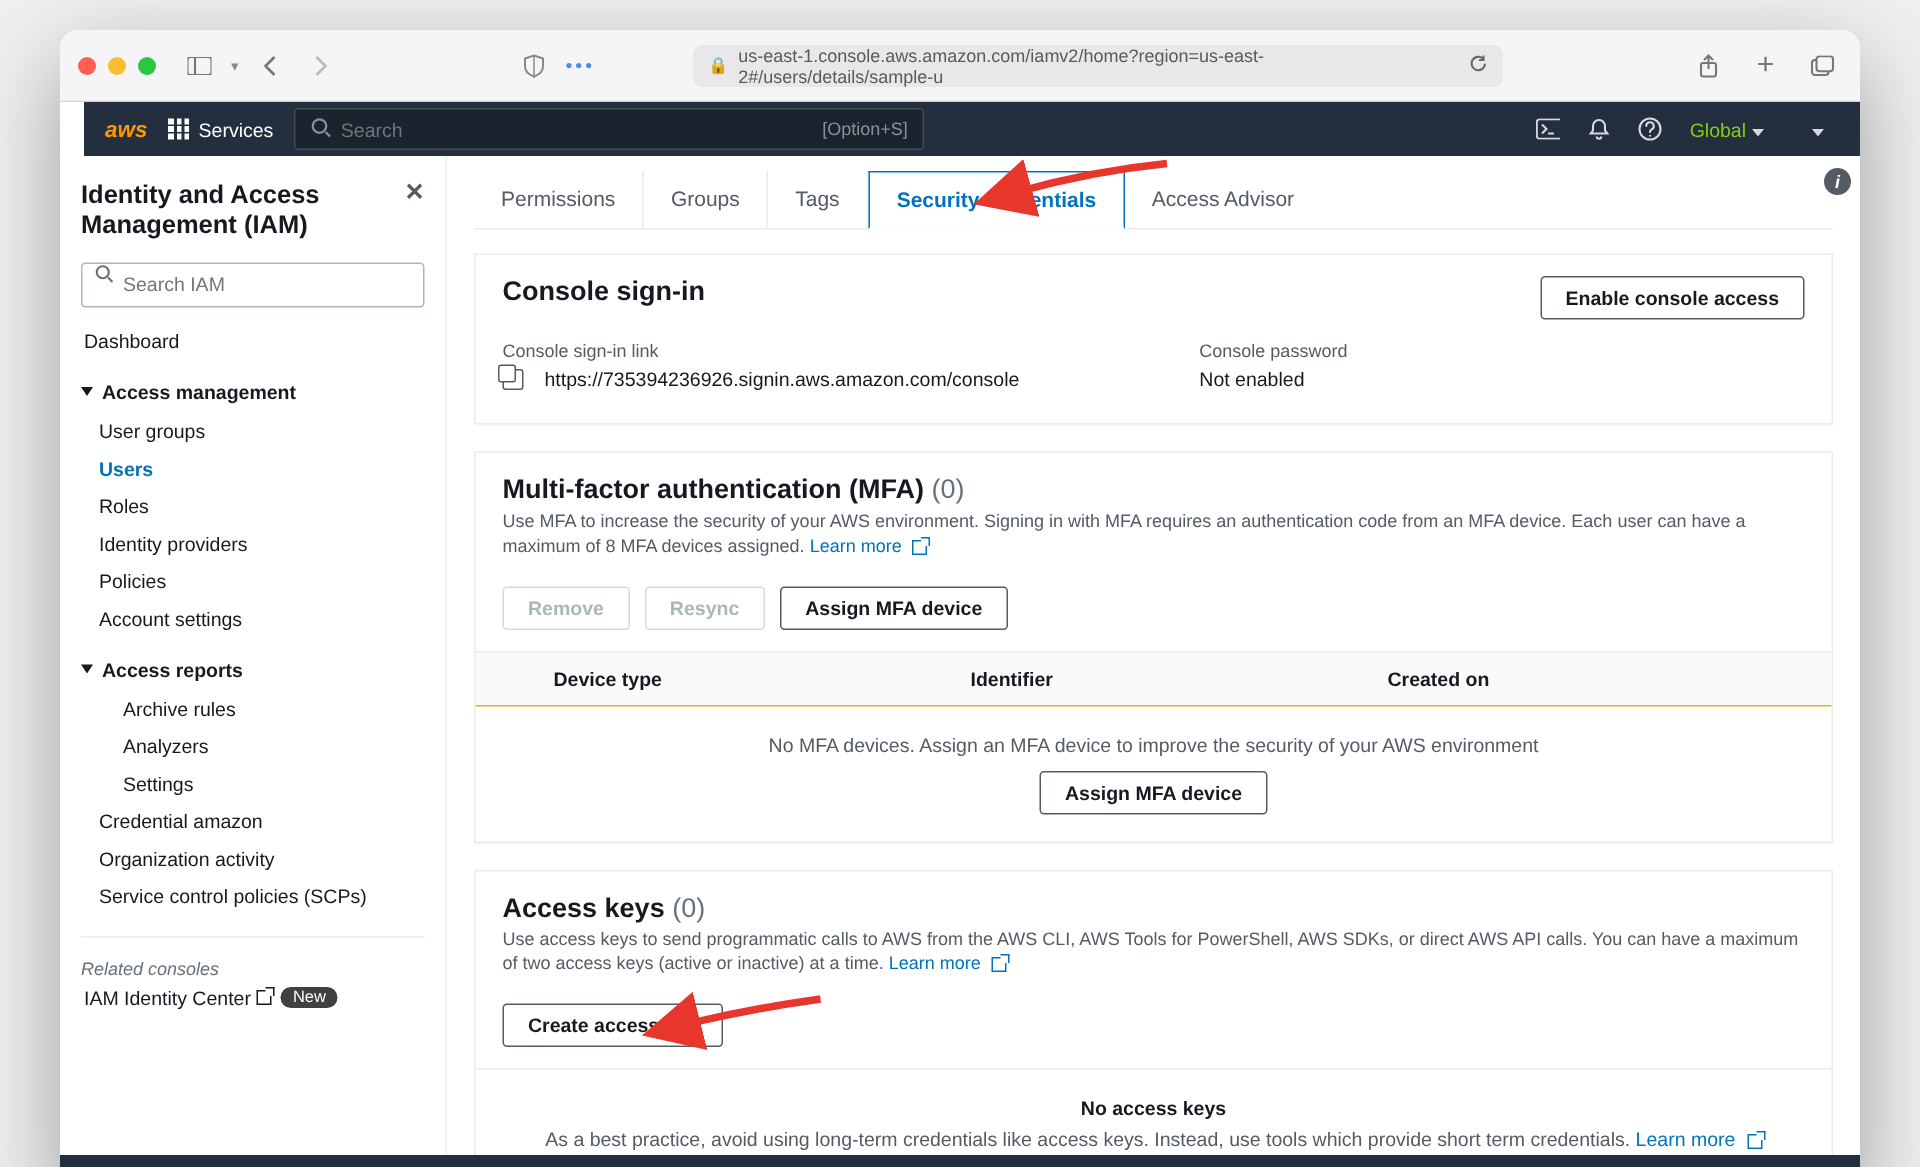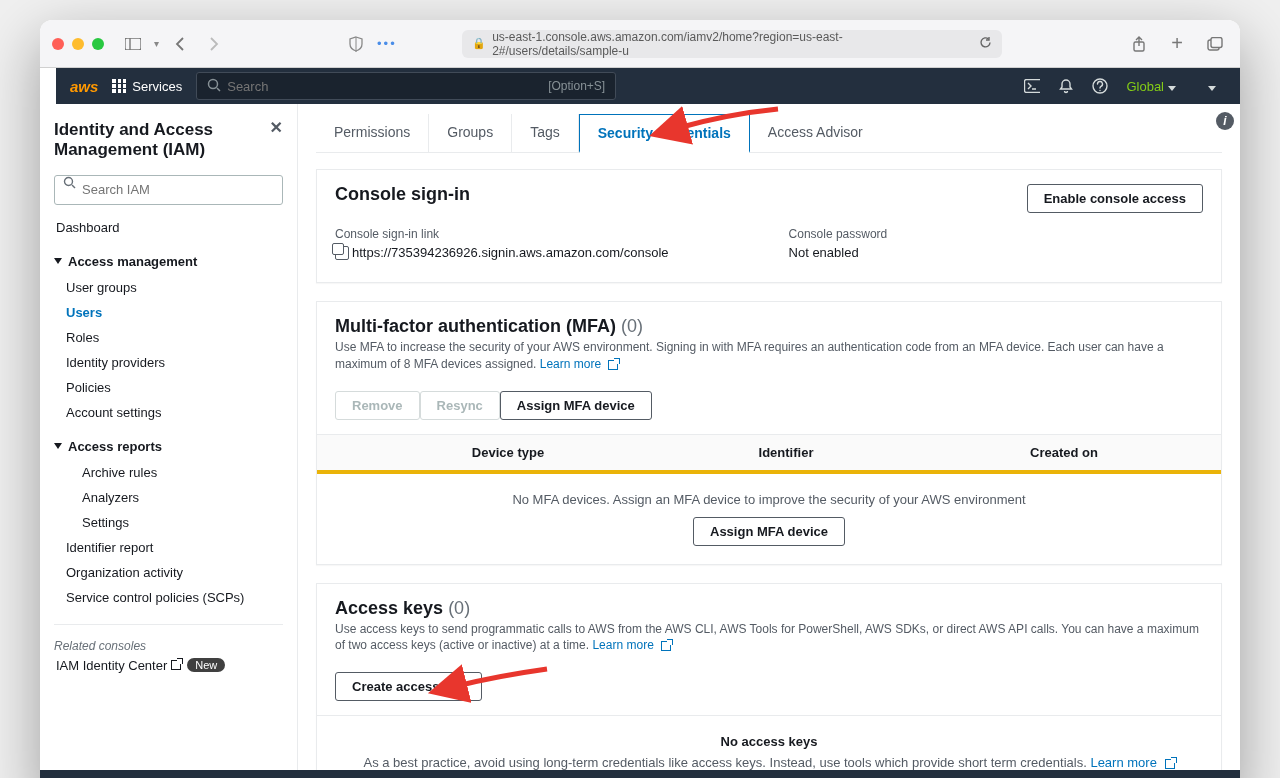--- a/index.html
+++ b/index.html
@@ -57,29 +57,29 @@
   .panel { border:1px solid #e9ebed; border-radius:0; margin-bottom:18px; background:#fff; box-shadow:0 1px 1px rgba(0,0,0,0.03);}
   .panel-header{ display:flex; align-items:flex-start; justify-content:space-between; padding:14px 18px 8px 18px;}
   .panel-title{ font-size:18px; font-weight:700;}
   .panel-title .count{ color:#687078; font-weight:400;}
   .panel-desc{ font-size:12px; color:#545b64; padding:0 18px 10px 18px; line-height:1.4;}
   .panel-desc a{color:#0073bb;}
   .panel-body{ padding:0 18px 16px 18px;}
   
   .kv-row{ display:flex; gap:120px; padding:6px 0;}
   .kv-label{ font-size:12px; color:#545b64; margin-bottom:4px;}
-  .kv-value{ font-size:13px; display:flex; align-items:center; gap:3px;}
+  .kv-value{ font-size:13px; display:flex; align-items:center; gap:14px;}
   .copy-icon{width:14px;height:14px;border:1.5px solid #545b64; border-radius:2px; position:relative; display:inline-block;}
   .copy-icon::before{content:"";position:absolute;width:10px;height:10px;border:1.5px solid #545b64;border-radius:2px;top:-4px;left:-4px;background:#fff;}
   
   .btn { display:inline-flex; align-items:center; padding:6px 16px; border:1px solid #545b64; background:#fff; border-radius:3px; font-size:13px; font-weight:700; cursor:pointer; color:#16191f;}
   .btn:disabled, .btn.disabled{ color:#aab7b8; border-color:#d5dbdb; cursor:not-allowed;}
-  .btn-row{ display:flex; padding:8px 18px 14px 18px;}
-  
-  .table-head{ display:flex; background:#fafafa; border-top:1px solid #e9ebed; border-bottom:4px solid #eab308; padding:10px 18px; font-size:13px; font-weight:700; color:#16191f;text-align:center;}
+  .btn-row{ display:flex; gap:10px; padding:8px 18px 14px 18px;}
+  
+  .table-head{ display:flex; background:#fafafa; border-top:1px solid #e9ebed; border-bottom:1px solid #eab308; padding:10px 18px; font-size:13px; font-weight:700; color:#16191f;}
   .th1{flex:0 0 34px;} .th2{flex:1;} .th3{flex:1;} .th4{flex:1;}
   .empty-state{ text-align:center; padding:18px; color:#545b64; font-size:13px;}
   .empty-state .btn{margin-top:10px;}
   
   
   .footer { height:28px; background:#232f3e; color:#d5dbdb; display:flex; align-items:center; padding:0 14px; font-size:12px; gap:18px;}
   .footer .right{margin-left:auto; display:flex; gap:18px; align-items:center;}
   .footer a{color:#d5dbdb;}
   
   
@@ -228,21 +228,21 @@
     <div class="side-link indent1">Policies</div>
     <div class="side-link indent1">Account settings</div>
 
     <div class="side-section">
       <span class="tri-down"></span>
       <span>Access reports</span>
     </div>
     <div class="side-link indent2">Archive rules</div>
     <div class="side-link indent2">Analyzers</div>
     <div class="side-link indent2">Settings</div>
-    <div class="side-link indent1">Identifier report</div>
+    <div class="side-link indent1">Credential amazon</div>
     <div class="side-link indent1">Organization activity</div>
     <div class="side-link indent1">Service control policies (SCPs)</div>
 
     <hr class="side-hr">
     <div class="muted">Related consoles</div>
     <div class="side-link" style="display:flex;align-items:center;">
       <span>IAM Identity Center</span>
       <span class="ext-icon"></span>
       <span class="badge-new">New</span>
     </div>

